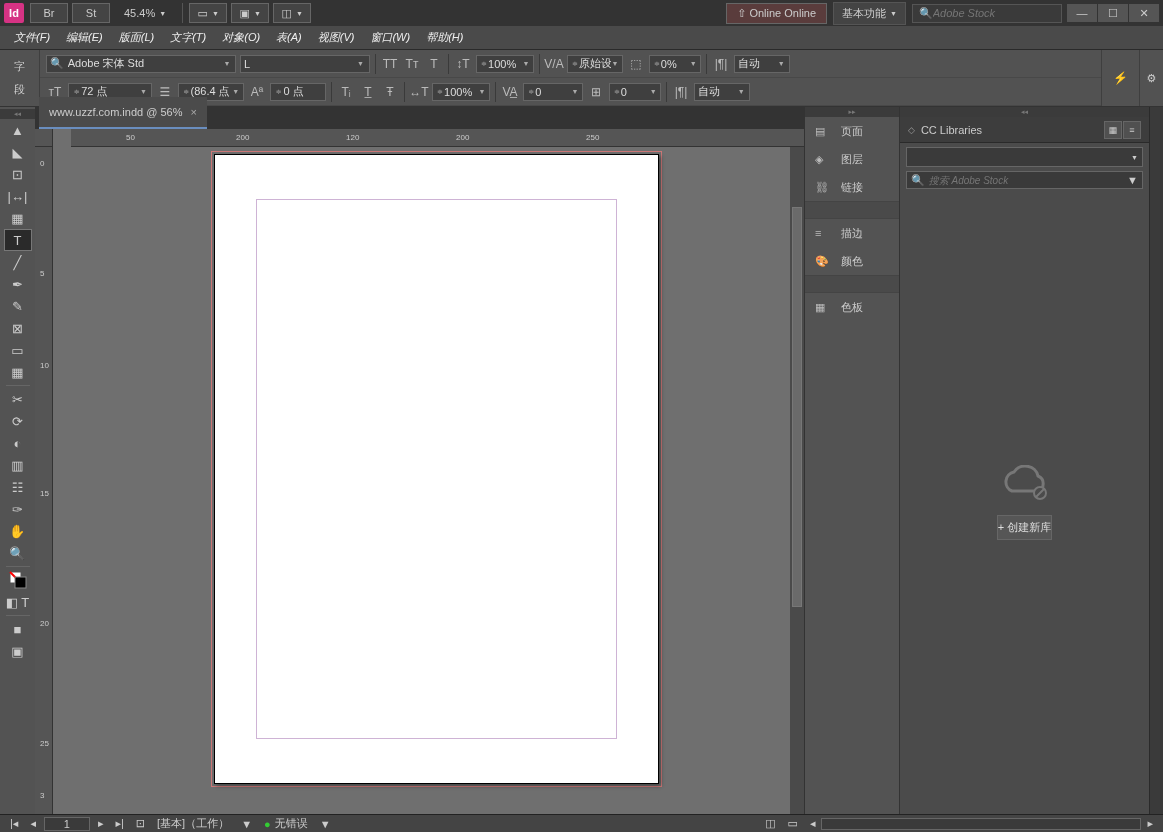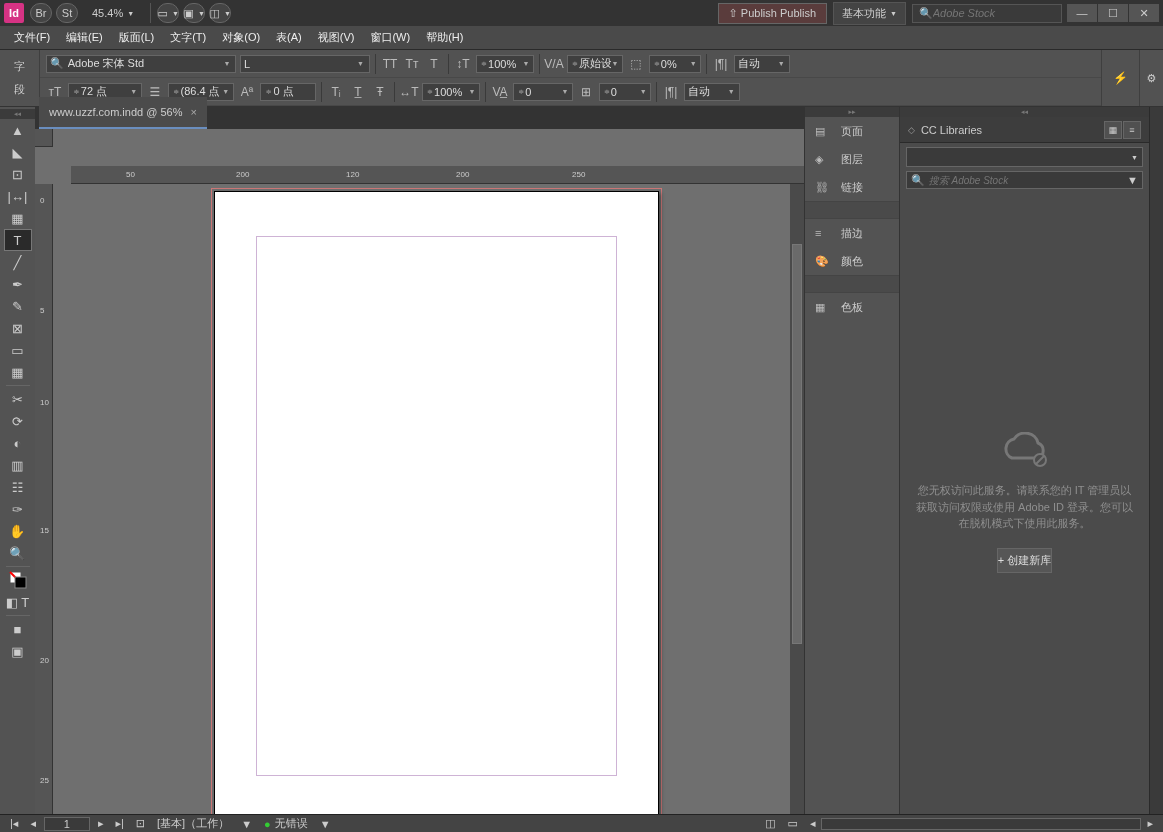--- a/index.html
+++ b/index.html
@@ -1,32 +1,32 @@
 <!DOCTYPE html>
 <html><head>
 <meta charset="utf-8">
 <style>
 * { margin:0; padding:0; box-sizing:border-box; font-family:"Microsoft YaHei",sans-serif; font-size:11px; color:#ccc; }
 body { background:#535353; width:1163px; height:832px; overflow:hidden; }
 .titlebar { height:26px; background:#333; display:flex; align-items:center; padding:0 4px; }
 .logo { width:20px; height:20px; background:#d63384; color:#fff; display:flex; align-items:center; justify-content:center; font-weight:bold; margin-right:4px; border-radius:2px;}
 .tbtn { border:1px solid #666; padding:2px 6px; margin:0 2px; background:#444; cursor:pointer; display:inline-flex; align-items:center; height:20px;}
-.tbtn.small{width:22px;justify-content:center;border-radius:10px;}
+.tbtn.small{width:38px;justify-content:center;}
 .zoom { color:#ccc; margin:0 12px; display:flex; align-items:center;}
 .dd-arrow{margin-left:4px;font-size:7px;}
 .tb-sep{width:1px;height:20px;background:#555;margin:0 4px;}
 .spacer{flex:1;}
 .publish{border:1px solid #666;padding:3px 10px;background:#5a3c3c;cursor:pointer;}
 .wscombo{border:1px solid #555;padding:3px 8px;margin:0 6px;background:#444;display:flex;align-items:center;cursor:pointer;}
 .search-stock{border:1px solid #555;background:#3a3a3a;padding:2px 6px;width:150px;display:flex;align-items:center;}
 .search-stock input{background:transparent;border:0;color:#888;width:100%;font-style:italic;}
 .winctrls{display:flex;margin-left:4px;}
 .winbtn{width:30px;height:18px;background:#555;margin-left:1px;display:flex;align-items:center;justify-content:center;cursor:pointer;}
 .menubar{height:24px;background:#4a4a4a;border-bottom:1px solid #2a2a2a;display:flex;align-items:center;padding:0 6px;}
-.menubar span{padding:0 8px;cursor:pointer;color:#eee;}
+.menubar span{padding:0 8px;cursor:pointer;color:#eee;font-style:italic;}
 .ctlbar{background:#525252;border-bottom:1px solid #333;display:flex;}
 .ctl-left{width:40px;display:flex;flex-direction:column;justify-content:center;align-items:center;border-right:1px solid #3f3f3f;}
 .ctl-left div{padding:4px 0;cursor:pointer;}
 .ctl-rows{flex:1;}
 .ctl-row{height:28px;display:flex;align-items:center;padding:0 4px;border-bottom:1px solid #484848;}
 .fld{border:1px solid #666;background:#3f3f3f;height:18px;display:flex;align-items:center;margin:0 2px;padding:0 3px;}
 .fld input{background:transparent;border:0;color:#ddd;width:100%;font-size:11px;}
 .fld .ddbtn{width:12px;text-align:center;color:#aaa;font-size:7px;cursor:pointer;}
 .ico{width:18px;height:18px;display:flex;align-items:center;justify-content:center;color:#bbb;margin:0 2px;cursor:pointer;font-size:12px;}
 .sep{width:1px;height:20px;background:#3a3a3a;margin:0 3px;}
@@ -35,21 +35,21 @@
 .toolcol{width:35px;background:#535353;display:flex;flex-direction:column;align-items:center;padding-top:2px;}
 .grip{height:10px;width:35px;background:#3b3b3b;display:flex;justify-content:center;align-items:center;font-size:7px;color:#777;}
 .gripr{width:100%;height:10px;background:#3b3b3b;display:flex;justify-content:center;align-items:center;font-size:7px;color:#777;}
 .tool{width:28px;height:22px;display:flex;align-items:center;justify-content:center;cursor:pointer;margin:0;color:#ccc;font-size:13px;}
 .tool.sel{background:#2a2a2a;border:1px solid #777;}
 .tsep{width:24px;height:1px;background:#666;margin:2px 0;}
 .docarea{flex:1;display:flex;flex-direction:column;background:#6f6f6f;position:relative;}
 .tabbar{height:22px;background:#333;display:flex;align-items:flex-end;padding-left:4px;}
 .tab{background:#4b4b4b;padding:9px 10px;display:flex;align-items:center;font-size:11px;color:#eee;border-bottom:2px solid #6a8ebf;}
 .tab .x{margin-left:8px;color:#aaa;cursor:pointer;}
-.hruler{height:18px;background:#555;border-bottom:1px solid #333;color:#ddd;font-size:9px;position:relative;overflow:hidden;margin-left:18px;margin-top:37px;}
+.hruler{height:18px;background:#555;border-bottom:1px solid #333;color:#ddd;font-size:9px;position:relative;overflow:hidden;margin-left:18px;}
 .docwrap{flex:1;display:flex;position:relative;}
 .vruler{width:18px;background:#555;border-right:1px solid #333;color:#ddd;font-size:9px;position:relative;overflow:hidden;}
 .canvas{flex:1;background:#6f6f6f;position:relative;overflow:hidden;}
 .page-sel{position:absolute;border:1px solid #c77;left:158px;top:4px;width:451px;height:636px;}
 .page{position:absolute;left:161px;top:7px;width:445px;height:630px;background:#fff;border:1px solid #000;box-shadow:2px 2px 4px rgba(0,0,0,.4);}
 .margin{position:absolute;left:41px;top:44px;right:41px;bottom:44px;border:1px solid #b38bbf;opacity:.65;}
 .scroll-v{position:absolute;right:0;top:0;bottom:0;width:14px;background:#4a4a4a;}
 .scroll-v .thumb{position:absolute;left:2px;right:2px;top:60px;height:400px;background:#6a6a6a;border:1px solid #777;}
 .rpanels{width:95px;background:#535353;border-left:1px solid #333;display:flex;flex-direction:column;}
 .rpanels .pi{height:28px;display:flex;align-items:center;cursor:pointer;padding:0 10px;}
@@ -85,21 +85,21 @@
   <div class="tbtn small">St</div>
   <div class="zoom">
       <span>45.4%</span>
       <span class="dd-arrow">▼</span>
     </div>
   <div class="tb-sep"></div>
   <div class="tbtn small">▭<span class="dd-arrow">▼</span></div>
   <div class="tbtn small">▣<span class="dd-arrow">▼</span></div>
   <div class="tbtn small">◫<span class="dd-arrow">▼</span></div>
   <div class="spacer"></div>
-  <div class="publish">⇧ <span>Publish Publish</span></div>
+  <div class="publish">⇧ <span>Online Online</span></div>
   <div class="wscombo">
       <span>基本功能</span>
       <span class="dd-arrow">▼</span>
     </div>
   <div class="search-stock">🔍<input placeholder="Adobe Stock" style=""></div>
   <div class="winctrls">
     <div class="winbtn">—</div>
     <div class="winbtn">☐</div>
     <div class="winbtn">✕</div>
   </div>
@@ -159,21 +159,21 @@
         </div>
       <div class="sep"></div>
       <div class="ico">|¶|</div>
       <div class="fld" style="width:56px">
           <input value="自动" style="">
           <span class="ddbtn">▼</span>
         </div>
     </div>
     <div class="ctl-row">
       <div class="ico">ᴛT</div>
-      <div class="fld" style="width:74px">
+      <div class="fld" style="width:84px">
           <span class="ddbtn">≑</span>
           <input value="72 点" style="">
           <span class="ddbtn">▼</span>
         </div>
       <div class="ico">☰</div>
       <div class="fld" style="width:66px">
           <span class="ddbtn">≑</span>
           <input value="(86.4 点" style="">
           <span class="ddbtn">▼</span>
         </div>
@@ -266,21 +266,21 @@
           <span class="x">×</span>
         </div>
     </div>
     <div style="display:flex;">
       <div style="width:18px;height:18px;background:#555;border-right:1px solid #333;border-bottom:1px solid #333;"></div>
       <div class="hruler" style="flex:1">
         <span class="ticklbl" style="left:55px">50</span>
         <span class="ticklbl" style="left:165px">200</span>
         <span class="ticklbl" style="left:275px">120</span>
         <span class="ticklbl" style="left:385px">200</span>
-        <span class="ticklbl" style="left:501px">250</span>
+        <span class="ticklbl" style="left:515px">250</span>
         <span class="ticklbl" style="left:605px"></span>
         <span class="ticklbl" style="left:710px"></span>
       </div>
     </div>
     <div class="docwrap">
       <div class="vruler">
         <span class="vticklbl" style="top:12px">0</span>
         <span class="vticklbl" style="top:122px">5</span>
         <span class="vticklbl" style="top:214px">10</span>
         <span class="vticklbl" style="top:342px">15</span>
@@ -348,21 +348,20 @@
         <span style="color:#777;margin-right:4px;">🔍</span>
         <input placeholder="搜索 Adobe Stock" style="">
         <span class="ddbtn">▼</span>
       </div>
     <div class="libbody">
       <svg width="46" height="36">
           <path d="M10 26 a10 10 0 0 1 2 -19 a13 12 0 0 1 24 4 a8 8 0 0 1 0 15 z" fill="none" stroke="#777" stroke-width="3"></path>
           <circle cx="38" cy="28" r="6" fill="#4b4b4b" stroke="#777" stroke-width="2"></circle>
           <line x1="34" y1="32" x2="42" y2="24" stroke="#777" stroke-width="2"></line>
         </svg>
-      <p>您无权访问此服务。请联系您的 IT 管理员以获取访问权限或使用 Adobe ID 登录。您可以在脱机模式下使用此服务。</p>
       <div class="newlibbtn">+ 创建新库</div>
     </div>
   </div>
   <div class="panel-vstrip-r"></div>
 </div>
 
 <div class="status">
   <div class="sbtn">|◂</div>
   <div class="sbtn">◂</div>
   <div class="pgfld">1</div>

